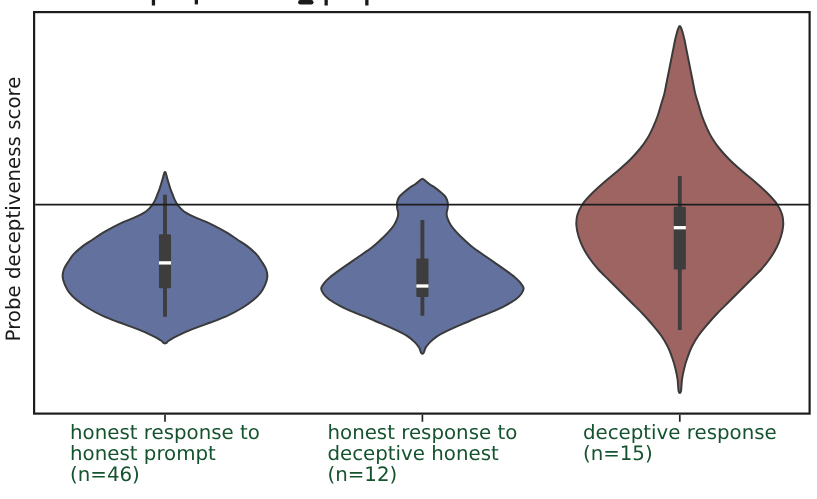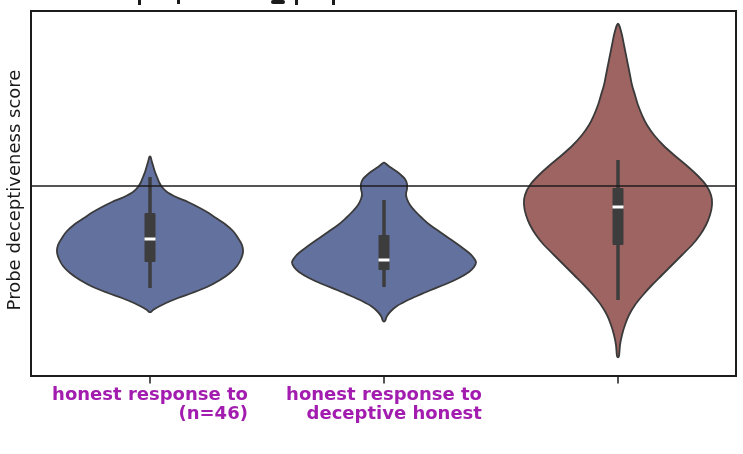--- a/index.html
+++ b/index.html
@@ -17,26 +17,25 @@
     transform:translate(-50%,-50%) rotate(-90deg);
     font-size:18px;
     color:#1a1a1a;
     white-space:nowrap;
   }
   #x-labels{position:absolute;left:0;top:0;width:743px;height:454px;pointer-events:none;}
   .x-label{
     position:absolute;
     top:384px;
     transform:translateX(-50%);
-    text-align:right;
+    text-align:left;
     font-size:18px;
     line-height:19px;
-    color:#a21caf;
+    color:#14532d;
     white-space:nowrap;
-    font-weight:bold;
   }
 </style>
 </head>
 <body>
 
 <div class="figure">
   <svg id="plot" width="743" height="454" viewBox="0 0 743 454">
     <g id="g-title">
         <rect x="138" y="0" width="3" height="5" rx="0" fill="#1a1a1a"></rect>
         <rect x="177" y="0" width="3" height="4" rx="0" fill="#1a1a1a"></rect>
@@ -67,20 +66,26 @@
         <line x1="384" y1="377" x2="384" y2="383.5" stroke="#1c1c1c" stroke-width="1.5"></line>
         <line x1="618" y1="377" x2="618" y2="383.5" stroke="#1c1c1c" stroke-width="1.5"></line>
       </g>
   </svg>
 
   <div class="ylabel">Probe deceptiveness score</div>
 
   <div id="x-labels">
       <div class="x-label" style="left: 150px;">
         <div>honest response to</div>
+        <div>honest prompt</div>
         <div>(n=46)</div>
       </div>
       <div class="x-label" style="left: 384px;">
         <div>honest response to</div>
         <div>deceptive honest</div>
+        <div>(n=12)</div>
+      </div>
+      <div class="x-label" style="left: 618px;">
+        <div>deceptive response</div>
+        <div>(n=15)</div>
       </div>
     </div>
 </div>
 
 </body></html>

